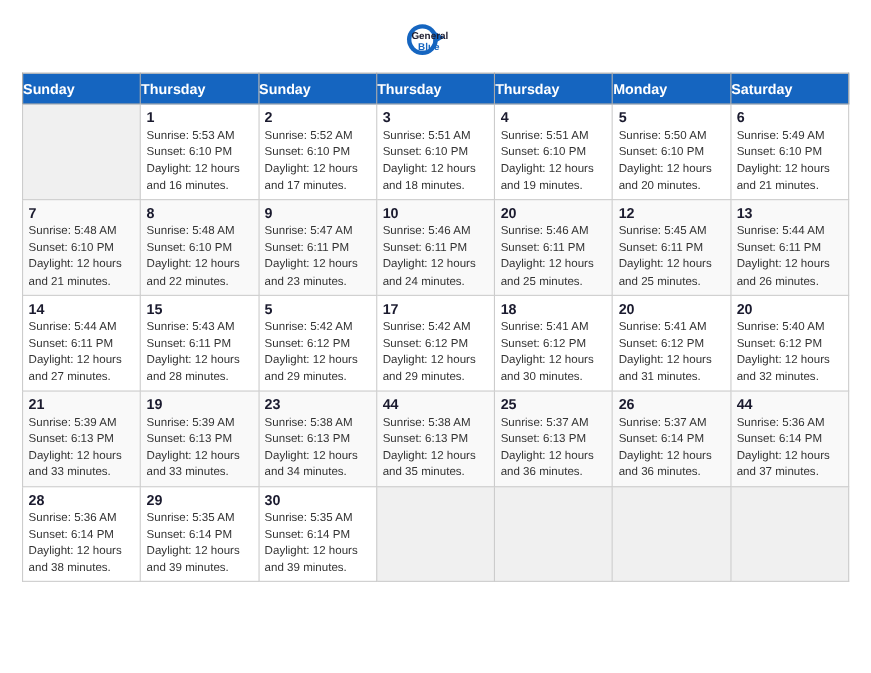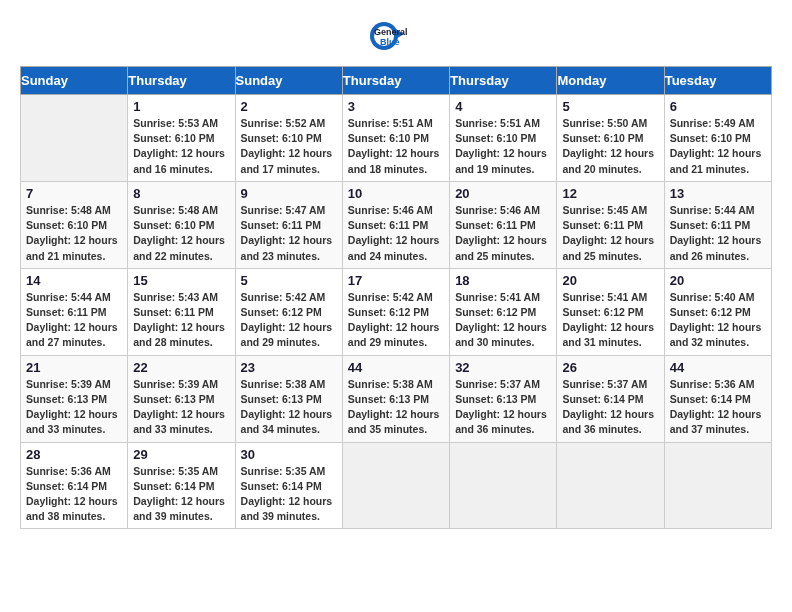--- a/index.html
+++ b/index.html
@@ -66,21 +66,20 @@
       font-weight: bold;
       font-size: 13px;
       color: #1a1a2e;
       display: block;
       margin-bottom: 2px;
     }
     .day-info {
       color: #333;
       font-size: 10.5px;
       line-height: 1.45;
-      font-weight: bold;
     }
     .empty-cell {
       background: #f0f0f0 !important;
     }
   </style>
 </head>
 <body>
 
 <div class="header-top">
   <div class="logo">
@@ -100,21 +99,21 @@
 
 <table class="calendar">
   <thead>
     <tr>
     <th>Sunday</th>
         <th>Thursday</th>
         <th>Sunday</th>
         <th>Thursday</th>
         <th>Thursday</th>
         <th>Monday</th>
-        <th>Tuesday</th>
+        <th>Saturday</th>
       </tr>
   </thead>
   <tbody id="calendar-body">
   <tr>
         <td class="empty-cell"></td>
         <td>
           <span class="day-num">1</span>
           <div class="day-info">Sunrise: 5:53 AM<br>Sunset: 6:10 PM<br>Daylight: 12 hours<br>and 16 minutes.</div>
         </td>
         <td>
@@ -197,33 +196,33 @@
           <span class="day-num">20</span>
           <div class="day-info">Sunrise: 5:40 AM<br>Sunset: 6:12 PM<br>Daylight: 12 hours<br>and 32 minutes.</div>
         </td>
       </tr>
       <tr>
         <td>
           <span class="day-num">21</span>
           <div class="day-info">Sunrise: 5:39 AM<br>Sunset: 6:13 PM<br>Daylight: 12 hours<br>and 33 minutes.</div>
         </td>
         <td>
-          <span class="day-num">22</span>
+          <span class="day-num">19</span>
           <div class="day-info">Sunrise: 5:39 AM<br>Sunset: 6:13 PM<br>Daylight: 12 hours<br>and 33 minutes.</div>
         </td>
         <td>
           <span class="day-num">23</span>
           <div class="day-info">Sunrise: 5:38 AM<br>Sunset: 6:13 PM<br>Daylight: 12 hours<br>and 34 minutes.</div>
         </td>
         <td>
           <span class="day-num">44</span>
           <div class="day-info">Sunrise: 5:38 AM<br>Sunset: 6:13 PM<br>Daylight: 12 hours<br>and 35 minutes.</div>
         </td>
         <td>
-          <span class="day-num">32</span>
+          <span class="day-num">25</span>
           <div class="day-info">Sunrise: 5:37 AM<br>Sunset: 6:13 PM<br>Daylight: 12 hours<br>and 36 minutes.</div>
         </td>
         <td>
           <span class="day-num">26</span>
           <div class="day-info">Sunrise: 5:37 AM<br>Sunset: 6:14 PM<br>Daylight: 12 hours<br>and 36 minutes.</div>
         </td>
         <td>
           <span class="day-num">44</span>
           <div class="day-info">Sunrise: 5:36 AM<br>Sunset: 6:14 PM<br>Daylight: 12 hours<br>and 37 minutes.</div>
         </td>

